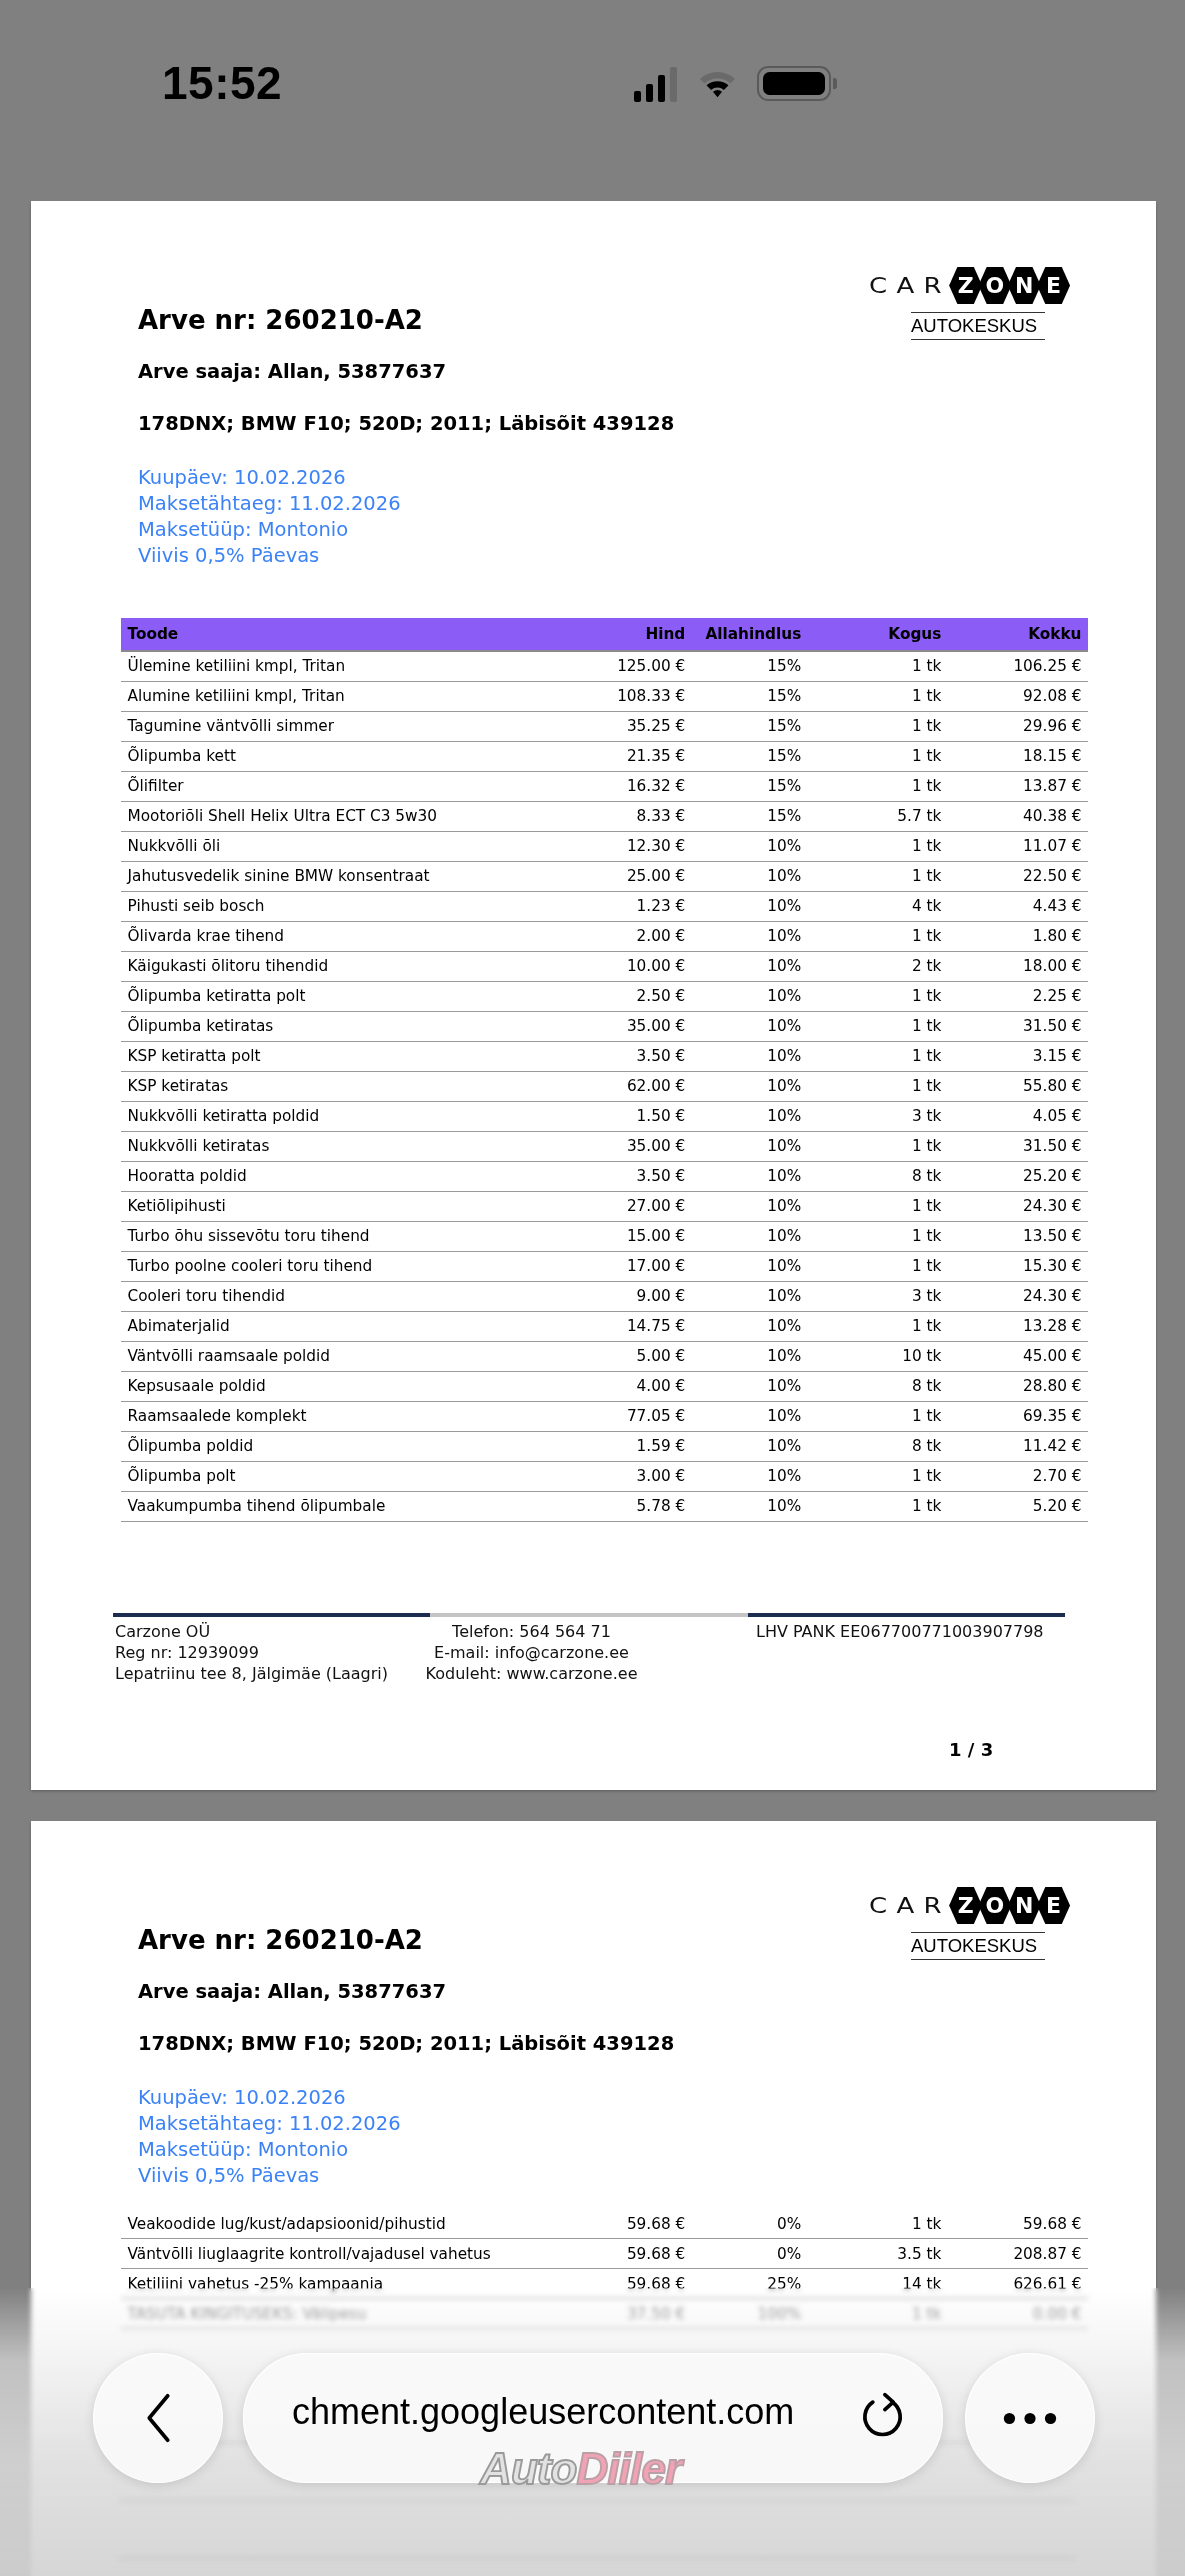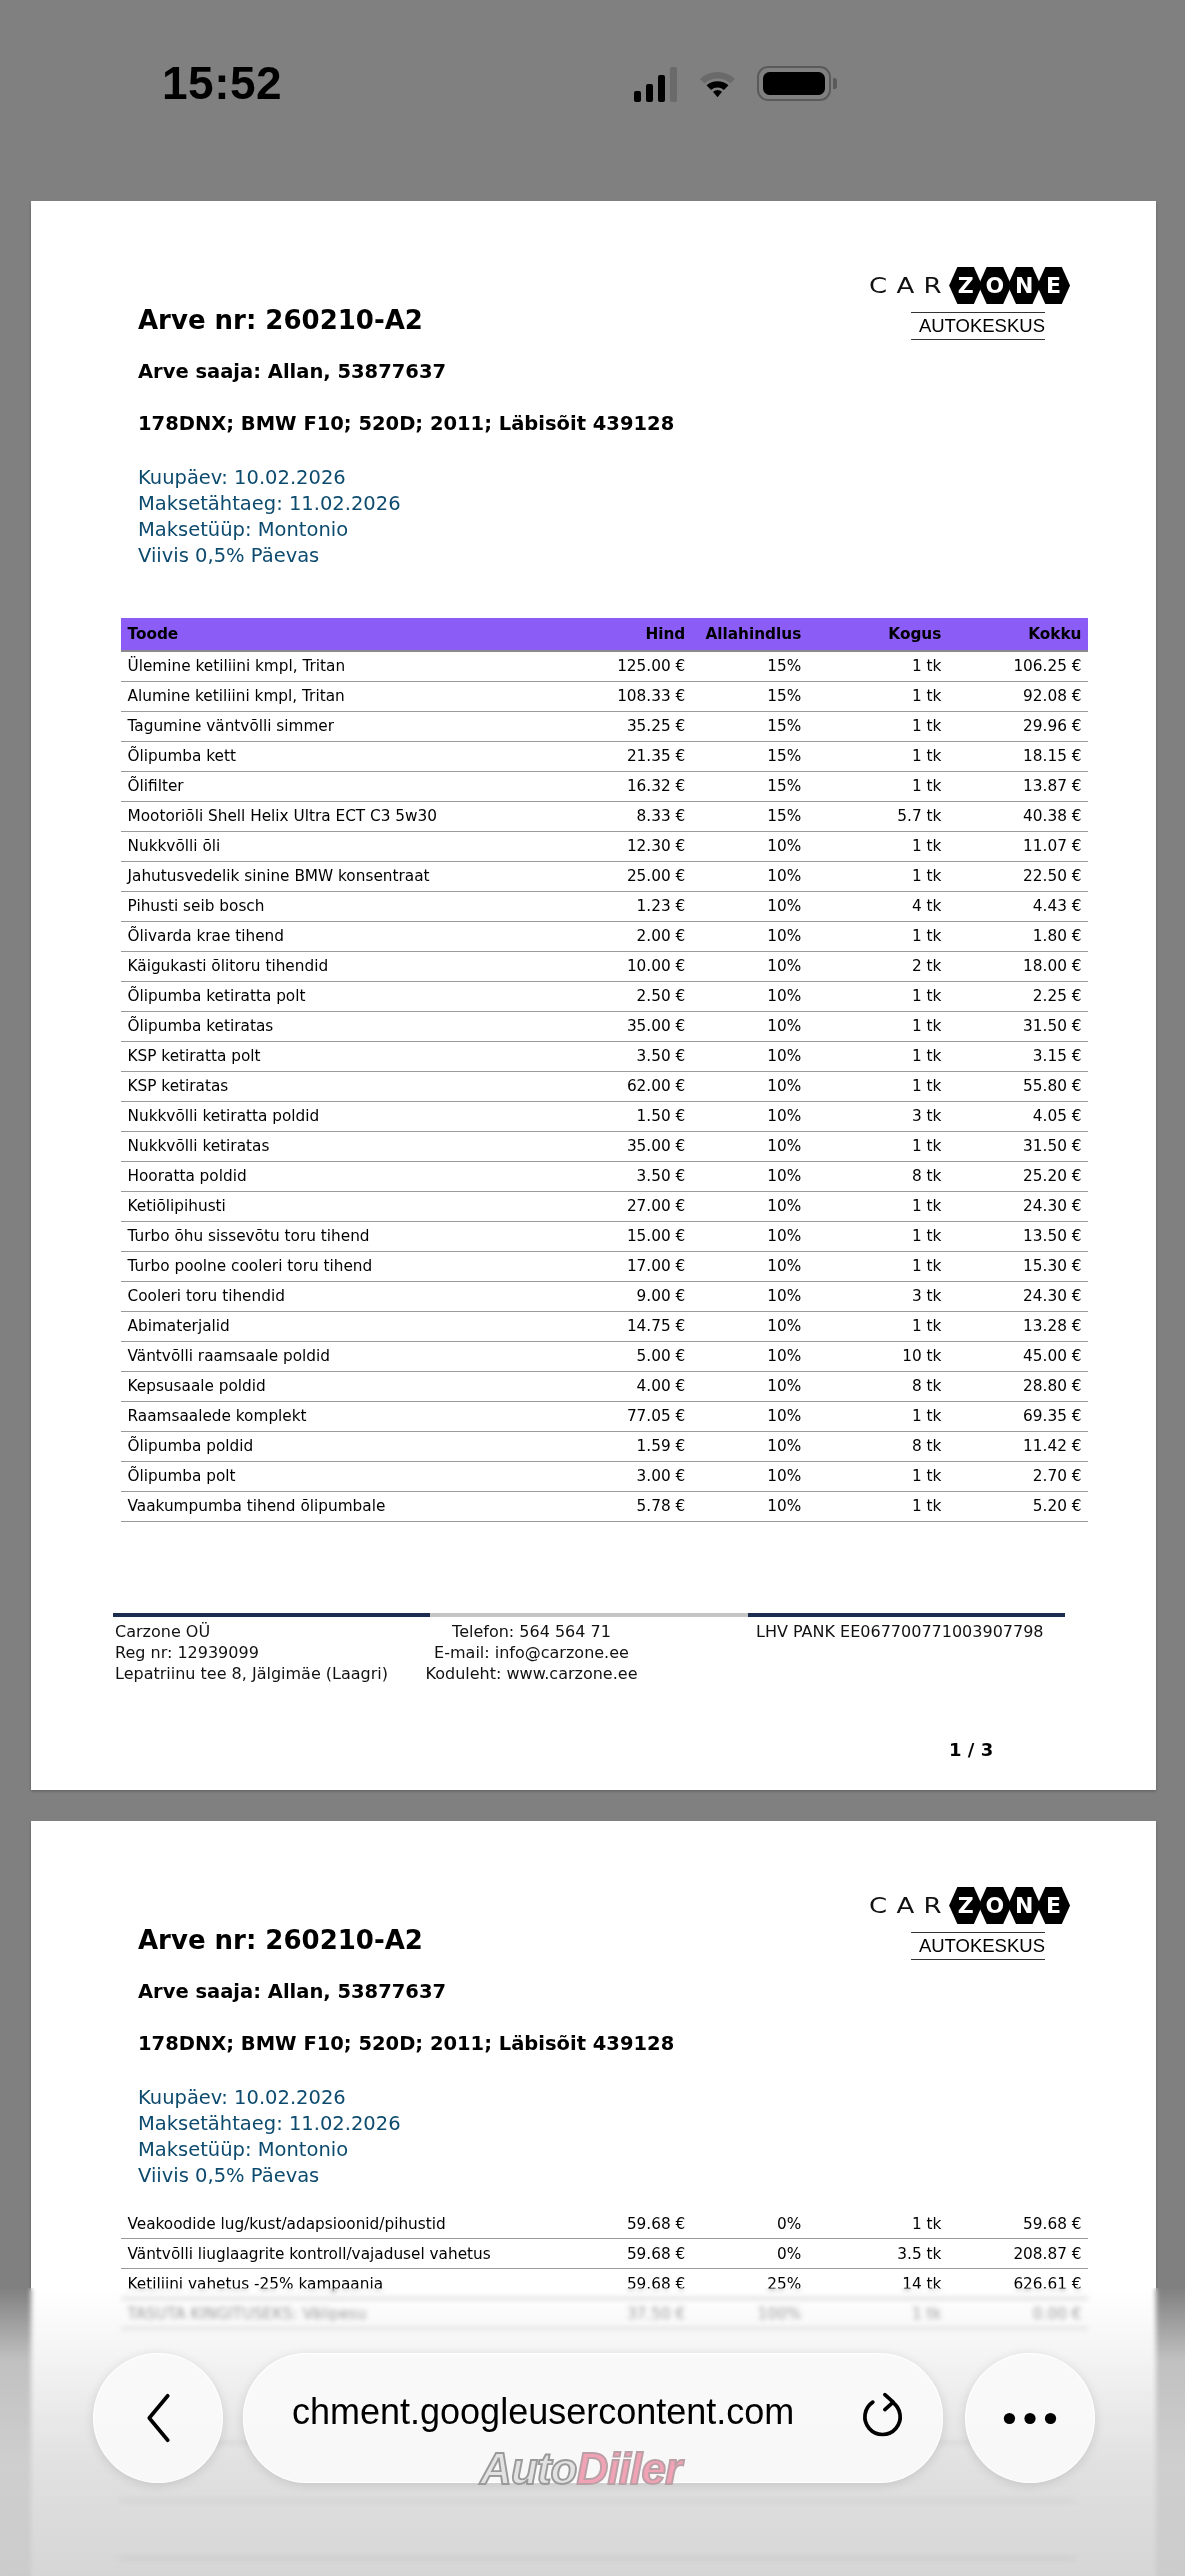--- a/index.html
+++ b/index.html
@@ -23,26 +23,26 @@
   
   .page { position: absolute; left: 31px; width: 1125px; background: #fff; box-shadow: 0 1.9px 2.8px rgba(0,0,0,0.25); }
   .page1 { top: 201px; height: 1589px; }
   .page2 { top: 1821px; height: 834px; }
 
   .logo { position: absolute; left: 838px; top: 65px; width: 232px; }
   .logo-main { display: flex; align-items: center; height: 39px; }
   .logo-car { font-family: "DejaVu Sans", sans-serif; font-size: 26px; letter-spacing: 9.3px; color: #111; font-weight: normal; transform: scaleY(0.8); }
   .logo-zone { display: flex; margin-left: 1.9px; }
   .hex { width: 33px; height: 37px; background: #000; clip-path: polygon(25% 0, 75% 0, 100% 50%, 75% 100%, 25% 100%, 0 50%); display: flex; align-items: center; justify-content: center; color: #fff; font-weight: bold; font-size: 22px; margin-left: -3.7px; }
-  .logo-sub { margin: 7.4px 0 0 42px; width: 134px; border-top: 1.9px solid #333; border-bottom: 1.9px solid #333; text-align: right; font-family: "Liberation Sans", sans-serif; font-size: 18.5px; padding: 1.9px 0; transform-origin: left; }
+  .logo-sub { margin: 7.4px 0 0 42px; width: 134px; border-top: 1.9px solid #333; border-bottom: 1.9px solid #333; text-align: left; font-family: "Liberation Sans", sans-serif; font-size: 18.5px; padding: 1.9px 0; transform-origin: left; }
 
   .inv-title { position: absolute; left: 107px; top: 104px; font-size: 26px; font-weight: bold; }
   .inv-recipient { position: absolute; left: 107px; top: 159px; font-size: 19.5px; font-weight: bold; }
   .inv-vehicle { position: absolute; left: 107px; top: 211px; font-size: 19.5px; font-weight: bold; }
-  .inv-meta { position: absolute; left: 107px; top: 264px; font-size: 19.5px; line-height: 26px; color: #0c4a6e; }
+  .inv-meta { position: absolute; left: 107px; top: 264px; font-size: 19.5px; line-height: 26px; color: #3b82f6; }
   .inv-meta div { white-space: nowrap; }
 
   table.items { position: absolute; left: 90px; width: 967px; border-collapse: collapse; font-size: 15.3px; }
   .page1 table.items { top: 417px; }
   .page2 table.items { top: 388px; }
   table.items th { background: #8b5cf6; font-weight: bold; text-align: right; height: 31.5px; padding: 0 6.5px; border-bottom: 2.8px solid #8a8a8a; }
   table.items th:first-child, table.items td:first-child { text-align: left; }
   table.items td { height: 29px; padding: 0 6.5px; text-align: right; border-bottom: 1.9px solid #9a9a9a; white-space: nowrap; }
   table.items tr.faded td { color: #888; filter: blur(0.6px); }
   col.c-name { width: 426px; } col.c-price { width: 120px; } col.c-disc { width: 111px; } col.c-qty { width: 134px; } col.c-total { width: 134px; }

